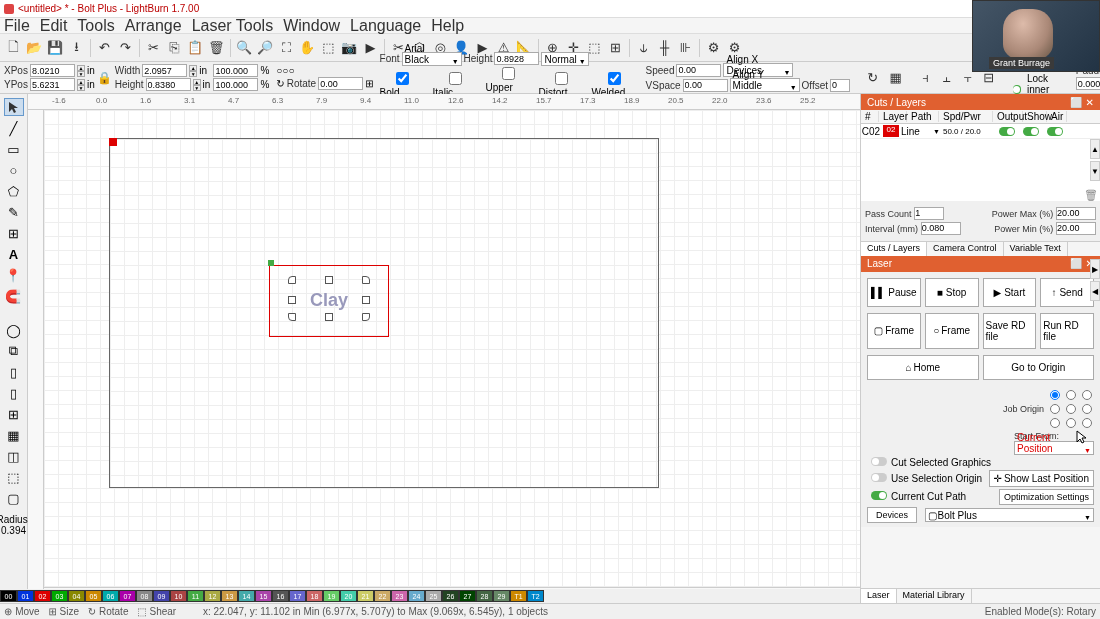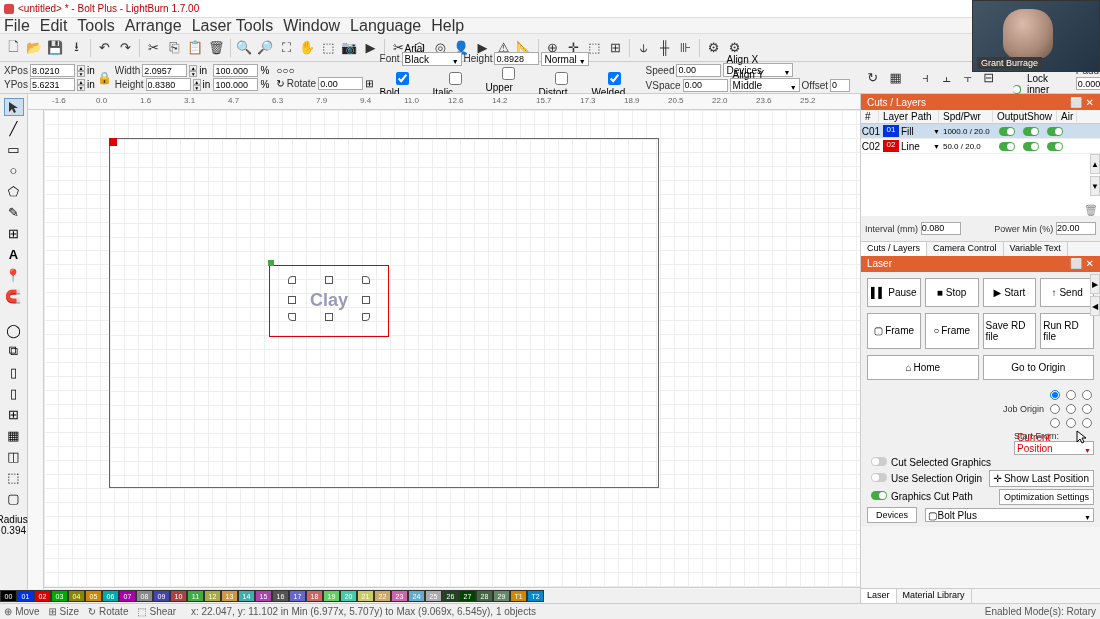--- a/index.html
+++ b/index.html
@@ -64,21 +64,21 @@
 .laser-btns2{display:grid;grid-template-columns:1fr 1fr 1fr 1fr;gap:4px;padding:0 6px 6px}
 .laser-btns3{display:grid;grid-template-columns:1fr 1fr;gap:4px;padding:0 6px 6px}
 .laser-opts{padding:2px 6px;font-size:9px}
 .laser-opts .row{display:flex;align-items:center;gap:4px;margin:2px 0;justify-content:space-between}
 .radio-grid{display:grid;grid-template-columns:repeat(3,12px);gap:4px}
 .radio-grid input{width:10px;height:10px}
 .colorbar{position:absolute;bottom:16px;left:0;right:240px;height:14px;display:flex;background:#f0f0f0;align-items:center}
 .csw{width:17px;height:12px;margin:0;border:1px solid #333;font-size:7px;color:#fff;display:flex;align-items:center;justify-content:center;cursor:pointer}
 .statusbar{position:absolute;bottom:0;left:0;right:0;height:16px;background:#f0f0f0;border-top:1px solid #ccc;display:flex;align-items:center;padding:0 4px;font-size:9px;color:#555;gap:8px;justify-content:space-between}
 .webcam{position:absolute;top:0;right:0;width:128px;height:72px;background:linear-gradient(135deg,#456 0%,#234 100%);z-index:100;border:1px solid #333}
-.webcam-name{position:absolute;bottom:2px;left:4px;background:#3a3a3a;color:#fff;font-size:9px;padding:1px 4px}
+.webcam-name{position:absolute;bottom:2px;left:16px;background:#3a3a3a;color:#fff;font-size:9px;padding:1px 4px}
 .webcam-face{position:absolute;left:30px;top:8px;width:50px;height:50px;background:radial-gradient(ellipse at 40% 30%,#dba 0%,#a87 60%,#654 100%);border-radius:40% 40% 30% 30%}
 .spinner{display:inline-flex;flex-direction:column;width:8px}
 .spinner span{height:6px;border:1px solid #aaa;font-size:5px;line-height:4px;text-align:center;background:#eee}
 .dropdown{display:flex;align-items:flex-end;border:1px solid #aaa;background:#fff;padding:0 2px;height:14px}
 .dropdown .arr{font-size:7px;margin-left:2px}
 .panel-flex{flex:1;background:#fff;position:relative}
 .panel-arrow{position:absolute;right:0;width:10px;height:20px;background:#eee;border:1px solid #ccc;display:flex;align-items:center;justify-content:center;font-size:8px}
 .del-icon{position:absolute;right:2px;top:50px;font-size:11px;color:#888}
 .lbl-small{font-size:9px;color:#333}
 .cursor{position:absolute;width:12px;height:16px;z-index:50}
@@ -378,52 +378,46 @@
       <span>Cuts / Layers</span>
       <span>⬜ ✕</span>
     </div>
     <div class="layer-table">
       <div class="layer-hdr">
         <span style="width:18px">#</span>
         <span style="width:28px">Layer</span>
         <span style="width:32px">Path</span>
         <span style="width:54px">Spd/Pwr</span>
         <span style="width:30px">Output</span>
-        <span style="width:34px">Show</span>
+        <span style="width:24px">Show</span>
         <span style="width:20px">Air</span>
-      </div>
-      <div class="layer-row sel">
-        <span class="lc-num">C01</span>
-        <span class="lc-sw" style="background:#0033dd;color:#fff;text-align:center;font-size:8px">01</span>
-        <span class="lc-mode">Fill</span>
-        <span style="font-size:7px;margin-right:3px">▼</span>
-        <span class="lc-spd">1000.0 / 20.0</span>
-        <span class="toggle"></span>
-        <span class="toggle"></span>
-        <span class="toggle"></span>
       </div>
       <div class="layer-row">
         <span class="lc-num">C02</span>
         <span class="lc-sw" style="background:#dd0000;color:#fff;text-align:center;font-size:8px">02</span>
         <span class="lc-mode">Line</span>
         <span style="font-size:7px;margin-right:3px">▼</span>
         <span class="lc-spd">50.0 / 20.0</span>
         <span class="toggle"></span>
         <span class="toggle"></span>
         <span class="toggle"></span>
       </div>
     </div>
     <div class="panel-flex">
       <span class="panel-arrow" style="top:0">▲</span>
       <span class="panel-arrow" style="top:22px">▼</span>
       <span class="del-icon">🗑</span>
       <span class="panel-arrow" style="top:120px;font-size:8px">▶</span>
       <span class="panel-arrow" style="top:142px;font-size:8px">◀</span>
     </div>
     <div class="layer-props">
+      <div class="row">
+        <span><span class="lbl-small">Pass Count</span> <input style="width: 30px;" value="1"></span>
+        <span><span class="lbl-small">Power Max (%)</span> <input value="20.00" style=""></span>
+      </div>
       <div class="row">
         <span><span class="lbl-small">Interval (mm)</span> <input value="0.080" style=""></span>
         <span><span class="lbl-small">Power Min (%)</span> <input value="20.00" style=""></span>
       </div>
     </div>
     <div class="tabs">
       <span class="act">Cuts / Layers</span>
       <span>Camera Control</span>
       <span>Variable Text</span>
     </div>
@@ -505,21 +499,21 @@
           <span><span class="toggle off"></span><span>Cut Selected Graphics</span></span>
         </div>
       <div class="row">
         <span><span class="toggle off"></span><span>Use Selection Origin</span></span>
         <span class="lbtn2" style="padding:2px 4px">
             <span>✛</span>
             <span>Show Last Position</span>
           </span>
       </div>
       <div class="row">
-        <span><span class="toggle"></span><span>Graphics Cut Path</span></span>
+        <span><span class="toggle"></span><span>Current Cut Path</span></span>
         <span class="lbtn2" style="padding:2px 4px">Optimization Settings</span>
       </div>
       <div class="row">
         <span class="lbtn2" style="padding:2px 8px">Devices</span>
         <span class="dropdown" style="flex:1;margin-left:4px">
             <span>▢ </span>
             <span>Bolt Plus</span>
             <span class="arr" style="margin-left:auto">▼</span>
           </span>
       </div>
@@ -566,21 +560,21 @@
     <div class="csw" style="background: rgb(204, 136, 0);">T1</div>
     <div class="csw" style="background: rgb(0, 136, 204);">T2</div>
   </div>
 
 <div class="statusbar">
   <span>
     <span>⊕ </span><span>Move</span>
     <span style="margin-left:6px">⊞ </span><span>Size</span>
     <span style="margin-left:6px">↻ </span><span>Rotate</span>
     <span style="margin-left:6px">⬚ </span><span>Shear</span>
-    <span style="margin-left:12px">x: 22.047, y: 11.102 in    Min (6.977x, 5.707y) to Max (9.069x, 6.545y), 1 objects</span>
+    <span style="margin-left:24px">x: 22.047, y: 11.102 in    Min (6.977x, 5.707y) to Max (9.069x, 6.545y), 1 objects</span>
   </span>
   <span>Enabled Mode(s): Rotary</span>
 </div>
 
 <div class="webcam">
   <div class="webcam-face"></div>
   <div class="webcam-name">Grant Burrage</div>
 </div>
 
 <svg class="cursor" style="left:1076px;top:430px">

